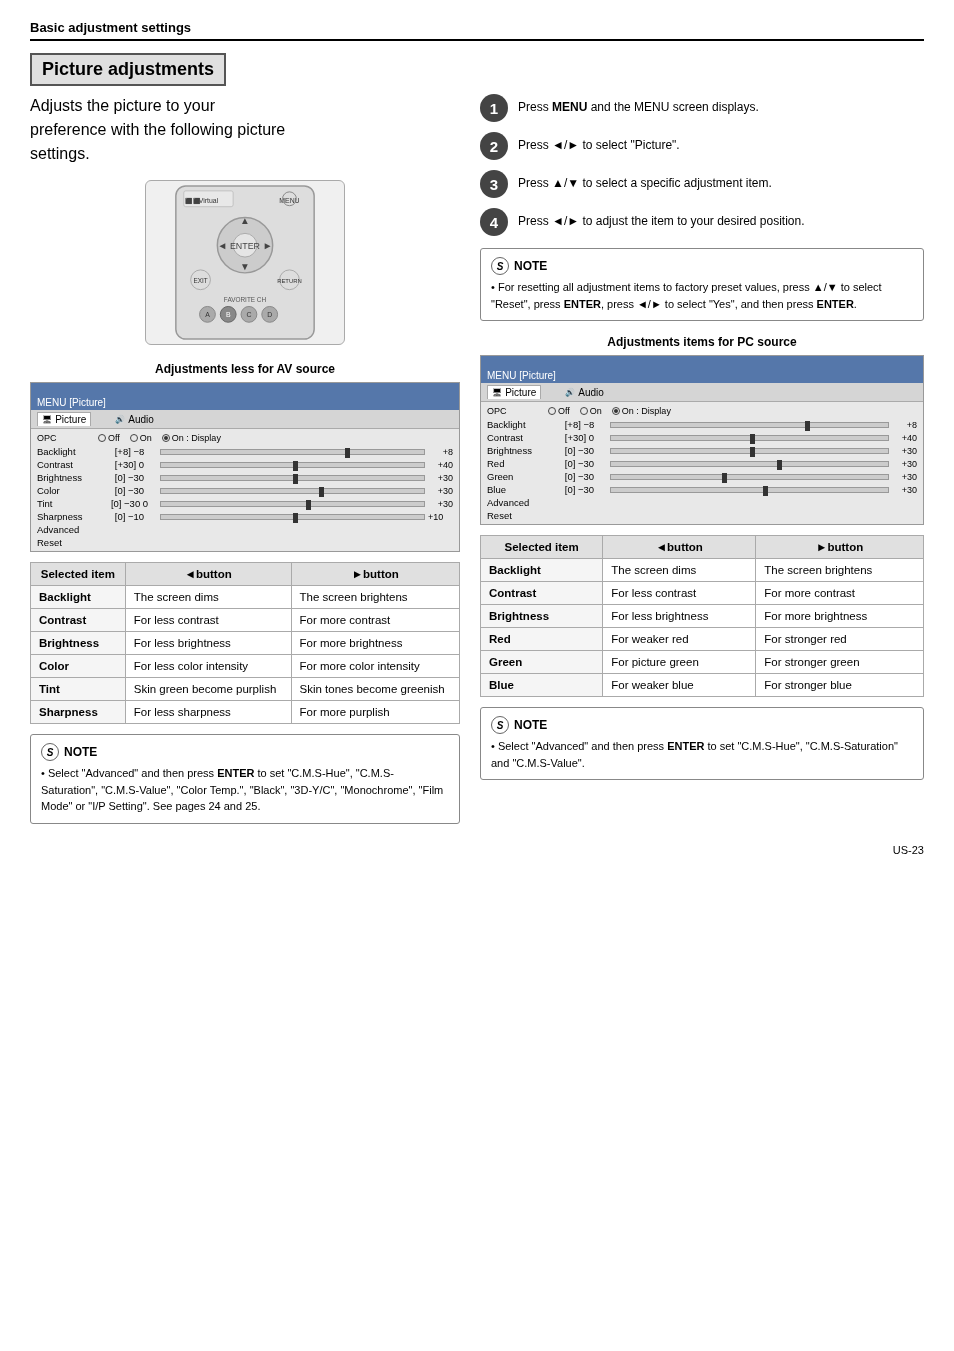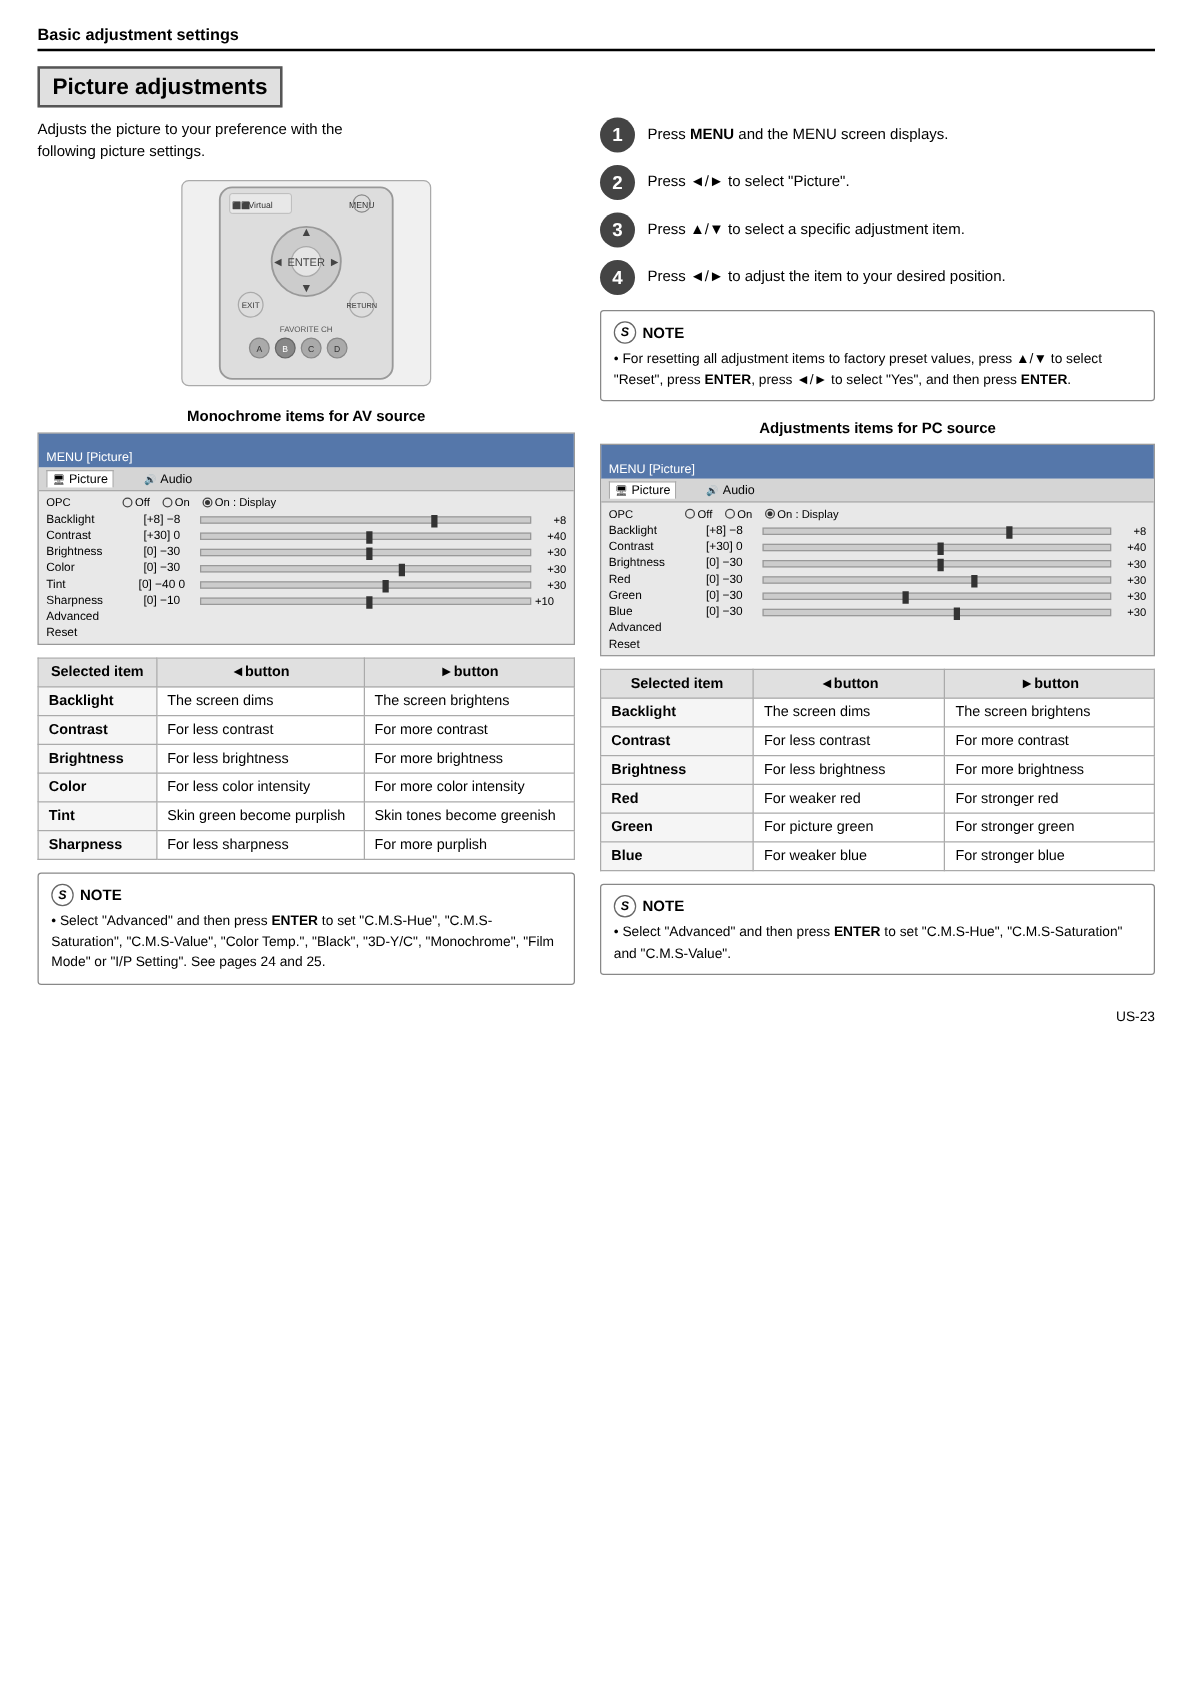--- a/index.html
+++ b/index.html
@@ -22,21 +22,21 @@
     .section-title-box {
       background: #e0e0e0;
       border: 2px solid #555;
       display: inline-block;
       padding: 4px 10px;
       font-size: 18px;
       font-weight: bold;
       margin-bottom: 8px;
     }
     .intro-text {
-      font-size: 12px;
+      font-size: 16px;
       margin-bottom: 14px;
       max-width: 260px;
       line-height: 1.5;
     }
     .main-layout {
       display: flex;
       gap: 20px;
     }
     .left-col {
       width: 430px;
@@ -291,21 +291,21 @@
         <circle cx="83" cy="135" r="8" fill="#888" stroke="#666" stroke-width="1"></circle>
         <text x="83" y="138" font-size="7" text-anchor="middle" fill="#fff">B</text>
         <circle cx="104" cy="135" r="8" fill="#aaa" stroke="#888" stroke-width="1"></circle>
         <text x="104" y="138" font-size="7" text-anchor="middle" fill="#333">C</text>
         <circle cx="125" cy="135" r="8" fill="#aaa" stroke="#888" stroke-width="1"></circle>
         <text x="125" y="138" font-size="7" text-anchor="middle" fill="#333">D</text>
       </svg>
     </div>
 
     <div class="adj-section">
-      <div class="adj-section-title">Monochrome items for AV source</div>
+      <div class="adj-section-title">Adjustments less for AV source</div>
 
       <div class="menu-screen">
         <div class="menu-top-bar">
           <span>MENU  [Picture]</span>
         </div>
         <div class="menu-tab-row">
           <div class="menu-tab active">
             <span style="font-size:8px;">🖥</span> 
               <span>Picture</span>
           </div>
@@ -359,21 +359,21 @@
           <div class="menu-row">
             <span class="menu-row-label">Color</span>
             <span class="menu-row-val">[0]  −30</span>
             <div class="slider-track">
                 <div class="slider-thumb" style="left:60%"></div>
               </div>
             <span style="font-size:9px;width:25px;text-align:right;">+30</span>
           </div>
           <div class="menu-row">
             <span class="menu-row-label">Tint</span>
-            <span class="menu-row-val">[0]  −40 0</span>
+            <span class="menu-row-val">[0]  −30 0</span>
             <div class="slider-track">
                 <div class="slider-thumb" style="left:55%"></div>
               </div>
             <span style="font-size:9px;width:25px;text-align:right;">+30</span>
           </div>
           <div class="menu-row">
             <span class="menu-row-label">Sharpness</span>
             <span class="menu-row-val">[0]  −10</span>
             <div class="slider-track">
                 <div class="slider-thumb" style="left:50%"></div>

